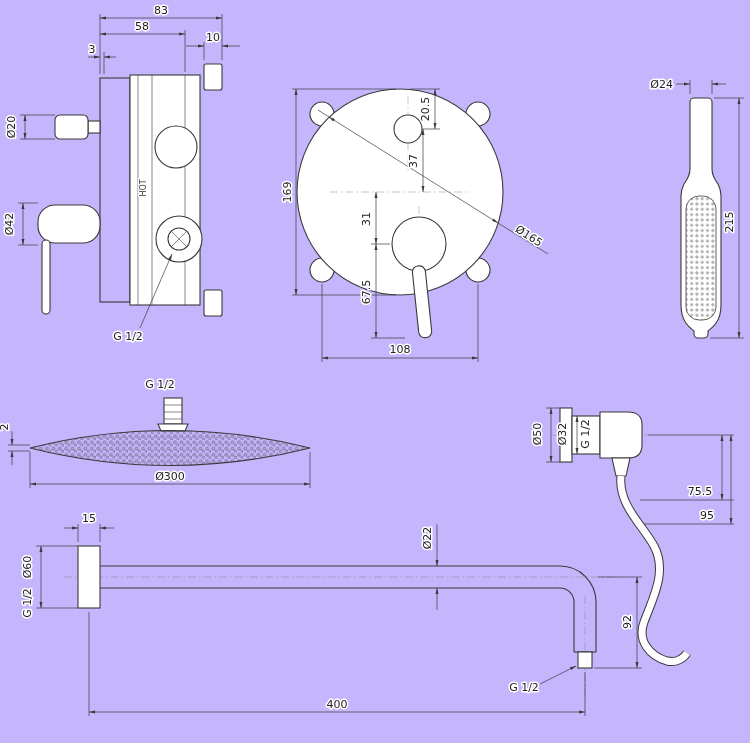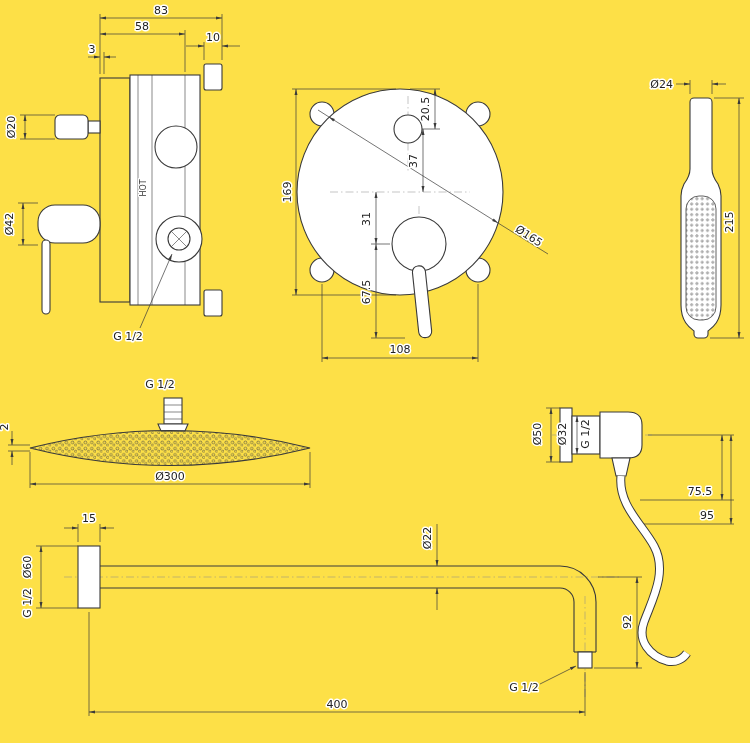--- a/index.html
+++ b/index.html
@@ -1,16 +1,16 @@
 <!DOCTYPE html>
 <html><head>
 <meta charset="utf-8">
 <style>
   html,body{margin:0;padding:0;background:#ffffff;}
-  .page{position:relative;width:750px;height:743px;background:#fde047;overflow:hidden;
+  .page{position:relative;width:750px;height:743px;background:#c4b5fd;overflow:hidden;
         font-family:"DejaVu Sans",sans-serif;}
   svg{position:absolute;left:0;top:0;}
   .ol  {fill:none;stroke:#3a3a3a;stroke-width:1.1;}
   .olw {fill:#ffffff;stroke:#3a3a3a;stroke-width:1.1;}
   .dim {fill:none;stroke:#3a3a3a;stroke-width:0.7;}
   .thin{fill:none;stroke:#3a3a3a;stroke-width:0.6;}
   .cl  {fill:none;stroke:#8a8a8a;stroke-width:0.5;stroke-dasharray:8 3 1.5 3;}
   .hoseO{fill:none;stroke:#3a3a3a;stroke-width:9;}
   .hoseI{fill:none;stroke:#ffffff;stroke-width:7;}
   text.lbl{font-size:11px;fill:#222;paint-order:stroke;stroke:#fff;stroke-width:3px;

